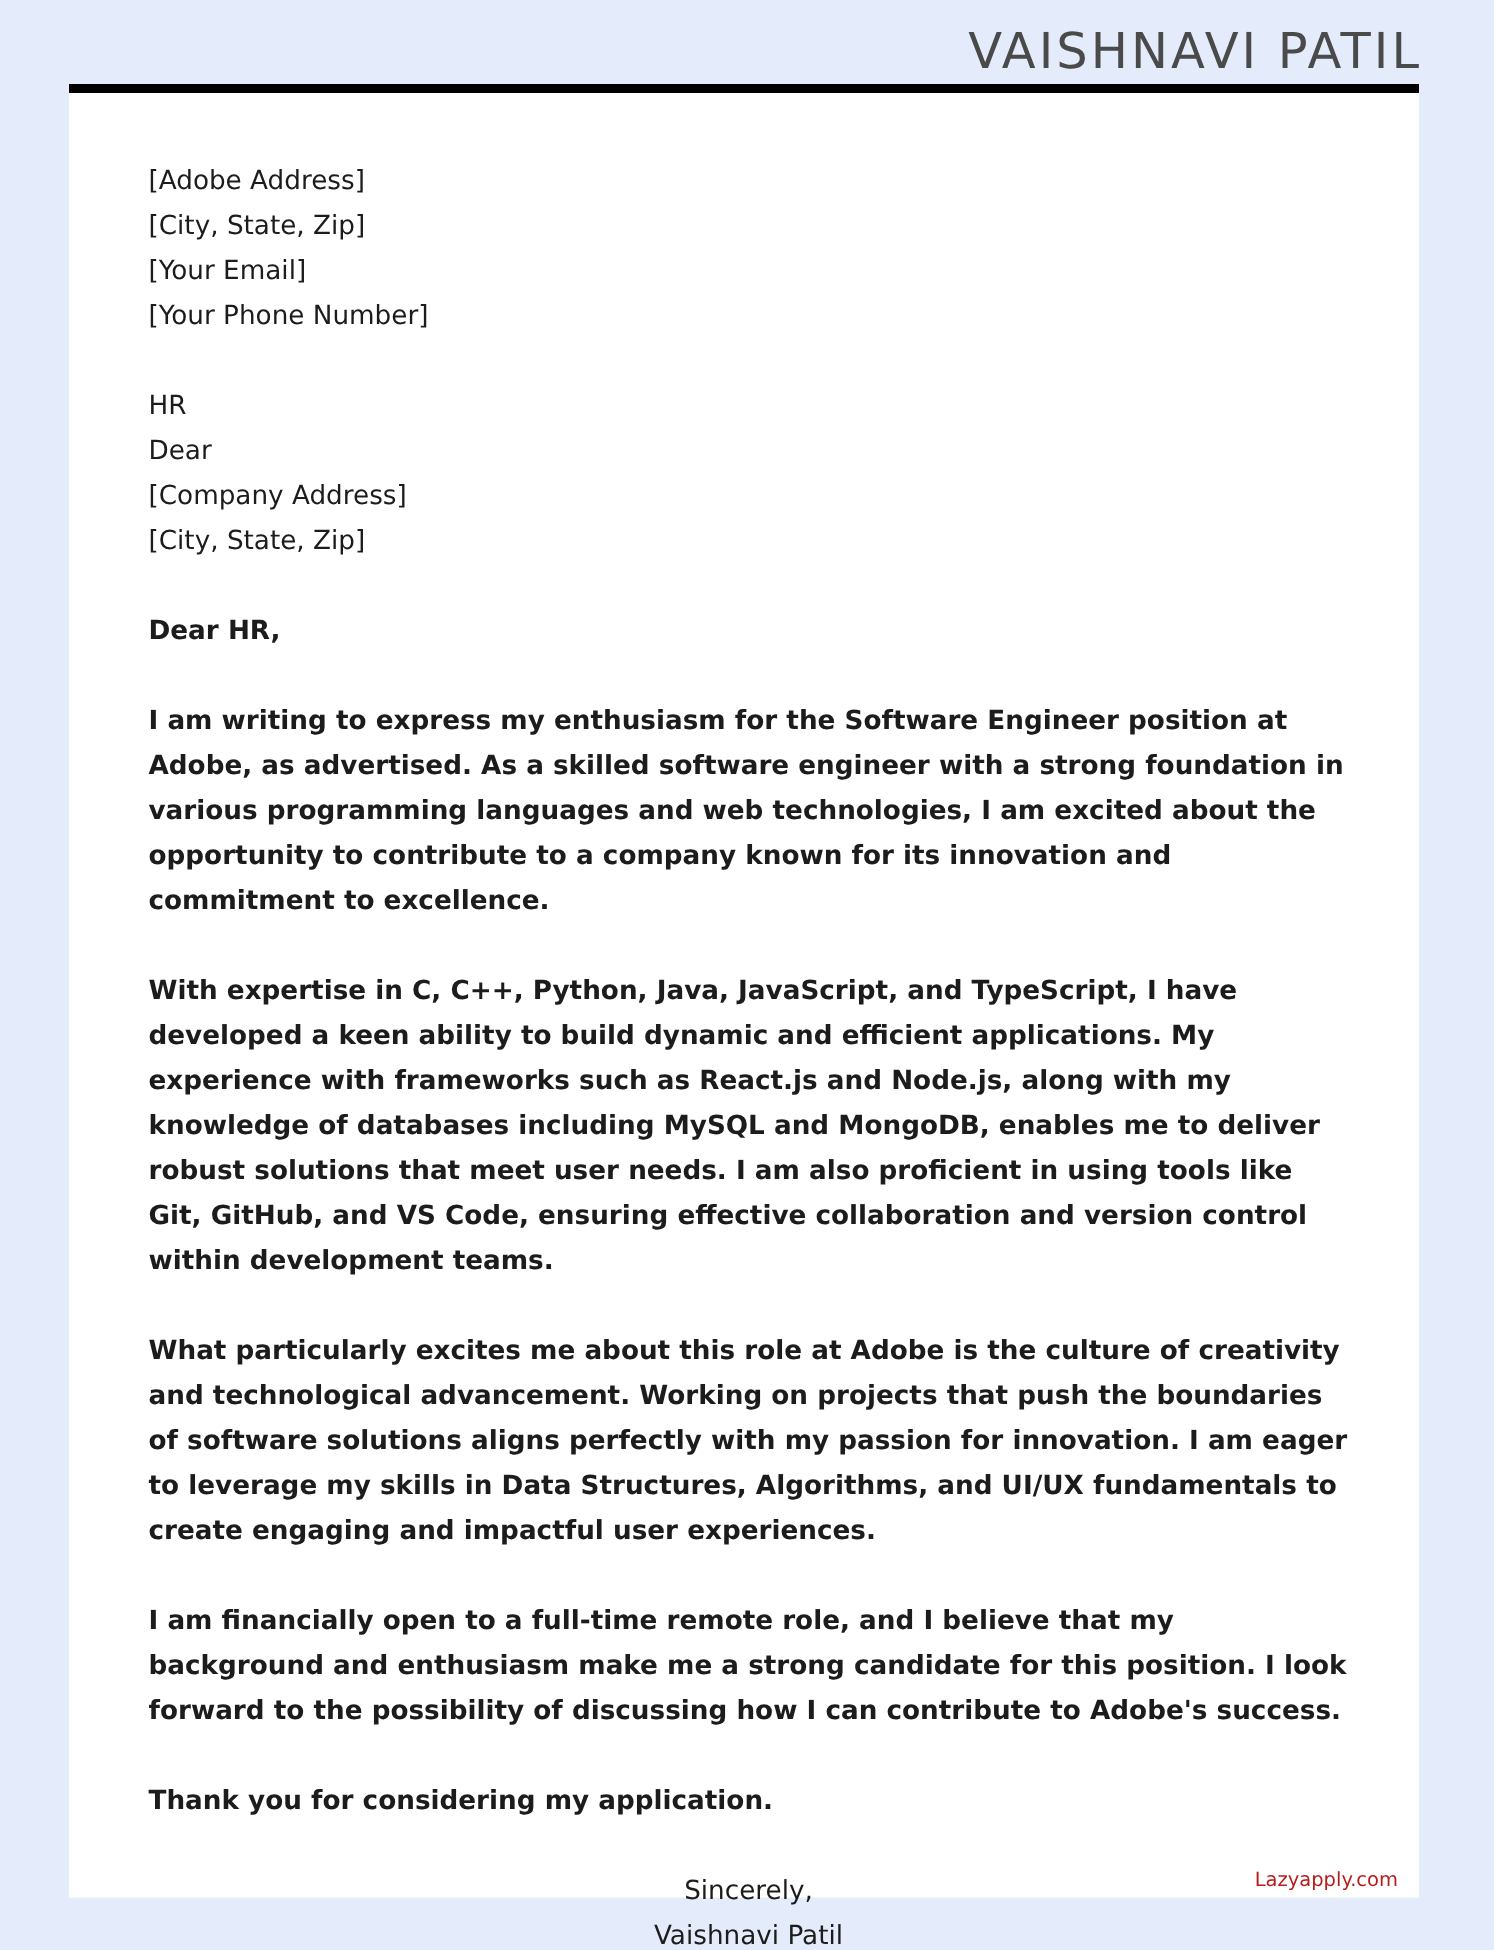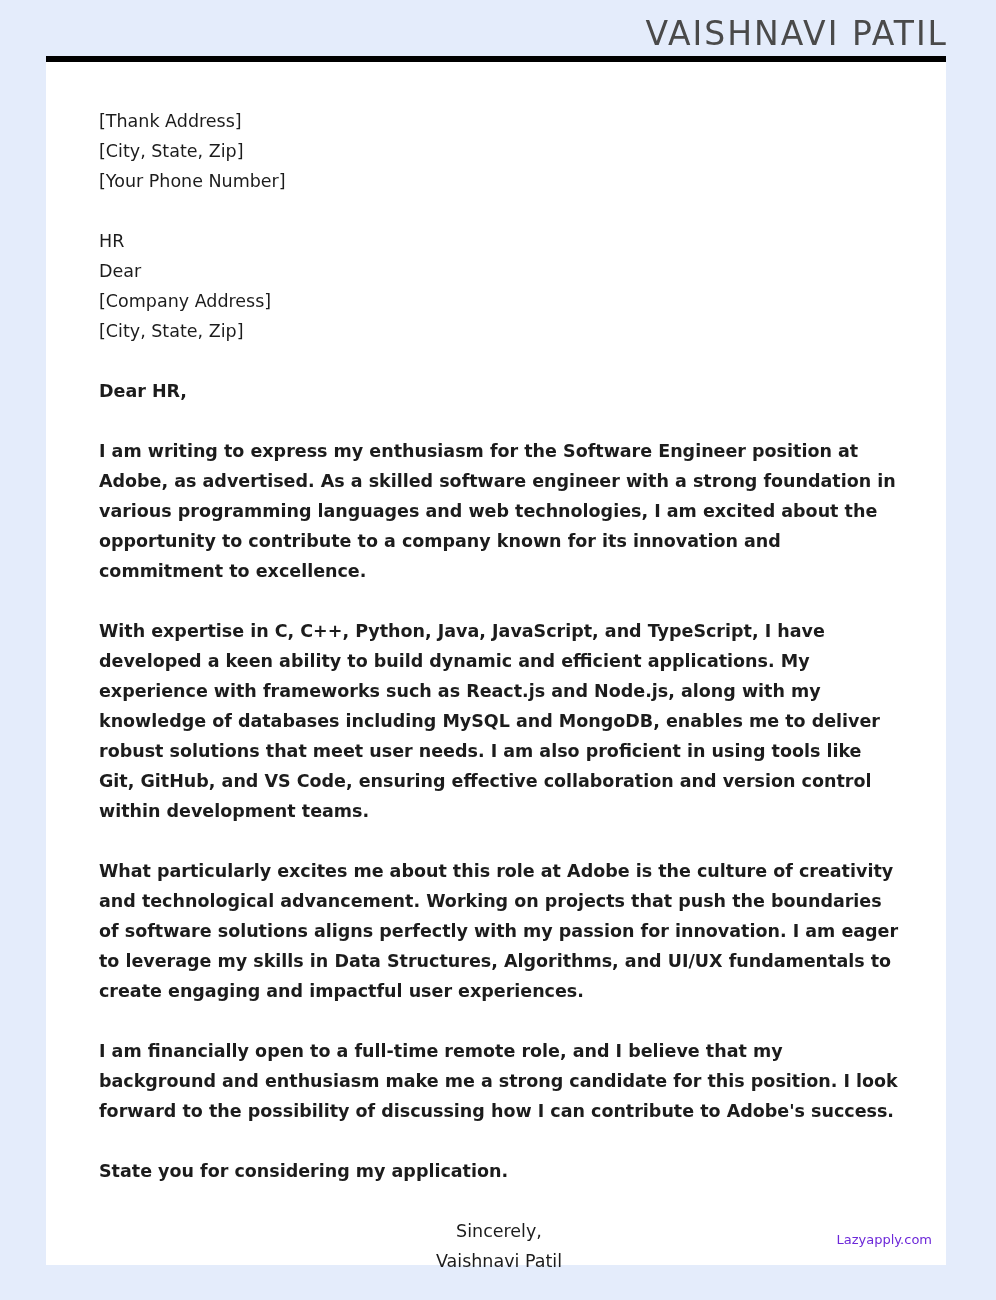--- a/index.html
+++ b/index.html
@@ -87,23 +87,23 @@
     text-align: center;
   }
 
   .sig-block .line {
     white-space: pre-wrap;
   }
 
   .footer-brand {
     position: absolute;
     right: 14px;
-    bottom: 18px;
+    bottom: 4px;
     font-size: 13px;
-    color: #6d28d9;
+    color: #b91c1c;
     font-family: "DejaVu Sans", sans-serif;
   }
 
   .date-stamp {
     position: absolute;
     left: 99px;
     top: 1340px;
     font-size: 17.5px;
     color: #4d7c0f;
     font-family: Liberation Serif, serif;
@@ -116,39 +116,40 @@
 
   <div class="header">
     <div class="applicant-name">VAISHNAVI PATIL</div>
   </div>
 
   <div class="sheet">
 
     <div class="letter-body">
 
       <div class="block">
-        <div class="line">[Thank Address]</div>
+        <div class="line">[Adobe Address]</div>
         <div class="line">[City, State, Zip]</div>
+        <div class="line">[Your Email]</div>
         <div class="line">[Your Phone Number]</div>
       </div>
 
       <div class="block">
         <div class="line">HR</div>
         <div class="line">Dear</div>
         <div class="line">[Company Address]</div>
         <div class="line">[City, State, Zip]</div>
       </div>
 
       <div class="para">Dear HR,</div>
 
       <div class="para">I am writing to express my enthusiasm for the Software Engineer position at Adobe, as advertised. As a skilled software engineer with a strong foundation in various programming languages and web technologies, I am excited about the opportunity to contribute to a company known for its innovation and commitment to excellence.</div>
       <div class="para">With expertise in C, C++, Python, Java, JavaScript, and TypeScript, I have developed a keen ability to build dynamic and efficient applications. My experience with frameworks such as React.js and Node.js, along with my knowledge of databases including MySQL and MongoDB, enables me to deliver robust solutions that meet user needs. I am also proficient in using tools like Git, GitHub, and VS Code, ensuring effective collaboration and version control within development teams.</div>
       <div class="para">What particularly excites me about this role at Adobe is the culture of creativity and technological advancement. Working on projects that push the boundaries of software solutions aligns perfectly with my passion for innovation. I am eager to leverage my skills in Data Structures, Algorithms, and UI/UX fundamentals to create engaging and impactful user experiences.</div>
       <div class="para">I am financially open to a full-time remote role, and I believe that my background and enthusiasm make me a strong candidate for this position. I look forward to the possibility of discussing how I can contribute to Adobe's success.</div>
-      <div class="para">State you for considering my application.</div>
+      <div class="para">Thank you for considering my application.</div>
 
       <div class="block tight sig-block">
         <div class="line">Sincerely,</div>
         <div class="line">Vaishnavi Patil</div>
       </div>
 
     </div>
 
     <div class="footer-brand">Lazyapply.com</div>
 

